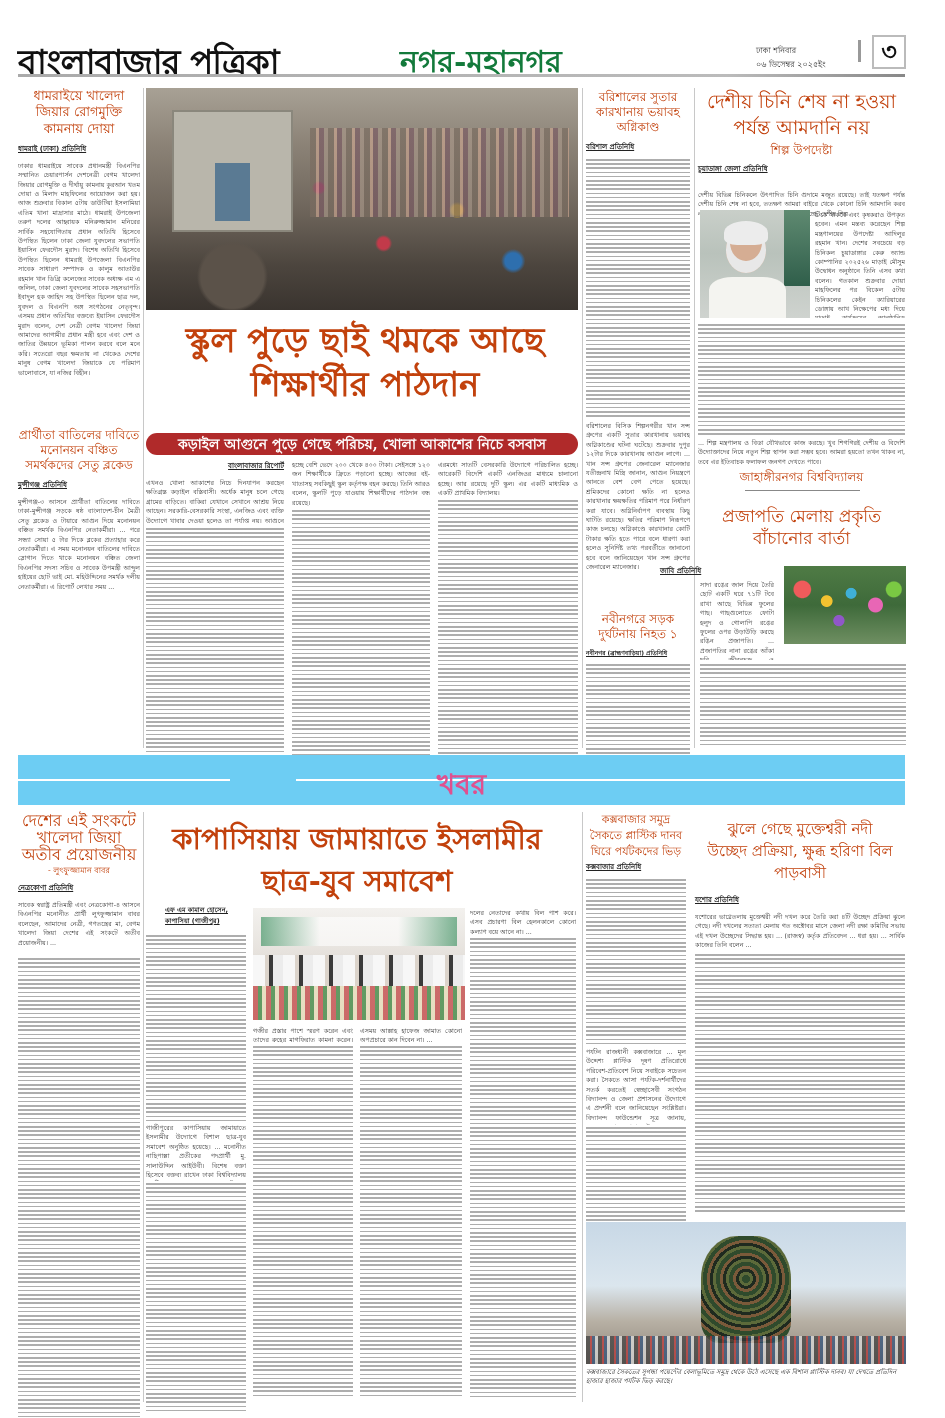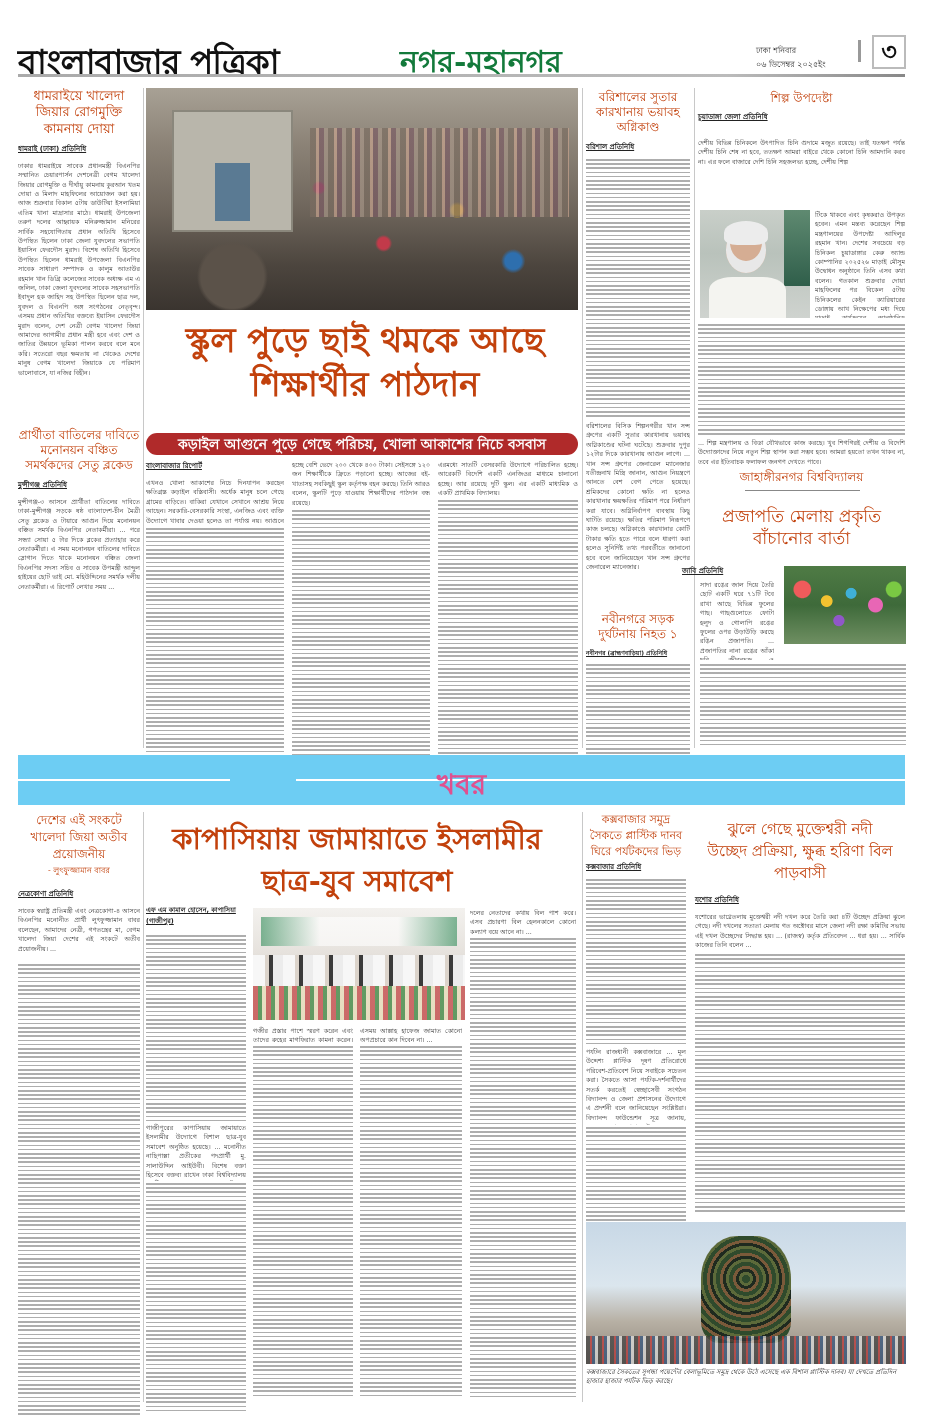--- a/index.html
+++ b/index.html
@@ -107,21 +107,21 @@
 
 <div class="abs photo photo-fire" style="left:146px; top:88px; width:432px; height:222px;">
   <div class="wall"></div>
   <div class="door"></div>
   <div class="crowd"></div>
 </div>
 <div class="abs hl" style="left:175px; top:318px; width:380px; font-size:34px; line-height:44px; font-weight:bold;">স্কুল পুড়ে ছাই থমকে আছে শিক্ষার্থীর পাঠদান</div>
 <div class="abs red-bar" style="left:146px; top:433px; width:432px; height:22px; font-size:14px; line-height:22px;border-radius:11px;">কড়াইল আগুনে পুড়ে গেছে পরিচয়, খোলা আকাশের নিচে বসবাস</div>
 
 <div class="abs" style="left:146px; top:460px; width:138px;">
-  <div class="byline" style="margin-bottom:6px;">বাংলাবাজার রিপোর্ট</div>
+  <div class="byline" style="margin-bottom:6px;text-align:right;">বাংলাবাজার রিপোর্ট</div>
   <div class="body" style="height:48px;">এখনও খোলা আকাশের নিচে দিনযাপন করছেন ক্ষতিগ্রস্ত কড়াইল বস্তিবাসী। অর্ধেক মানুষ চলে গেছে গ্রামের বাড়িতে। বাকিরা যেখানে সেখানে আশ্রয় নিয়ে আছেন। সরকারি-বেসরকারি সংস্থা, এনজিও এবং ব্যক্তি উদ্যোগে খাবার দেওয়া হলেও তা পর্যাপ্ত নয়। আগুনে পুড়ে ছাই হয়ে গেছে বস্তির স্কুল, মাদ্রাসা, মক্তব। ফলে থমকে আছে শিক্ষার্থীদের পাঠদান।</div>
   <div class="lines" style="height:236px; margin-top:2px;"></div>
 </div>
 <div class="abs" style="left:292px; top:460px; width:138px;">
   <div class="body" style="height:48px;">হচ্ছে বেশি ভেদে ২০০ থেকে ৪০০ টাকা। সেইসঙ্গে ১২০ জন শিক্ষার্থীকে ফ্রিতে পড়ানো হচ্ছে। আজের বই-খাতাসহ সবকিছুই স্কুল কর্তৃপক্ষ বহন করছে। তিনি আরও বলেন, স্কুলটি পুড়ে যাওয়ায় শিক্ষার্থীদের পাঠদান বন্ধ রয়েছে।</div>
   <div class="lines" style="height:248px; margin-top:2px;"></div>
 </div>
 <div class="abs" style="left:438px; top:460px; width:140px;">
   <div class="body" style="height:38px;">এরমধ্যে সাতটি বেসরকারি উদ্যোগে পরিচালিত হচ্ছে। আরেকটি বিদেশি একটি এনজিওর মাধ্যমে চালানো হচ্ছে। আর রয়েছে দুটি স্কুল। এর একটি মাধ্যমিক ও একটি প্রাথমিক বিদ্যালয়।</div>
   <div class="lines" style="height:258px; margin-top:2px;"></div>
@@ -138,62 +138,63 @@
 
 <div class="abs" style="left:586px; top:612px; width:104px;">
   <div class="hl" style="font-size:12px; margin-bottom:6px;">নবীনগরে সড়ক দুর্ঘটনায় নিহত ১</div>
   <div class="byline" style="margin-bottom:5px; font-size:6px;">নবীনগর (ব্রাহ্মণবাড়িয়া) প্রতিনিধি</div>
   <div class="lines" style="height:90px;"></div>
 </div>
 
 <div class="abs col-rule" style="left:694px; top:88px; height:660px;"></div>
 
 <div class="abs" style="left:698px; top:88px; width:207px;">
+  <div class="hl" style="font-size:19px; line-height:26px;">দেশীয় চিনি শেষ না হওয়া পর্যন্ত আমদানি নয়</div>
   <div class="hl" style="font-size:12px; margin:3px 0 5px;">শিল্প উপদেষ্টা</div>
   <div class="byline" style="margin-bottom:15px;">চুয়াডাঙ্গা জেলা প্রতিনিধি</div>
   <div class="body" style="height:28px;">দেশীয় বিভিন্ন চিনিকলে উৎপাদিত চিনি গুদামে মজুত রয়েছে। তাই যতক্ষণ পর্যন্ত দেশীয় চিনি শেষ না হবে, ততক্ষণ আমরা বাইরে থেকে কোনো চিনি আমদানি করব না। এর ফলে বাজারে দেশি চিনি সহজলভ্য হচ্ছে, দেশীয় শিল্প</div>
 </div>
 <div class="abs photo photo-adviser" style="left:700px; top:210px; width:110px; height:108px;">
   <div class="banner"></div>
   <div class="shirt"></div>
   <div class="head"></div>
   <div class="hair"></div>
 </div>
 <div class="abs body" style="left:815px; top:210px; width:90px; height:108px;">টিকে থাকবে এবং কৃষকরাও উপকৃত হবেন। এমন মন্তব্য করেছেন শিল্প মন্ত্রণালয়ের উপদেষ্টা আদিলুর রহমান খান। দেশের সবচেয়ে বড় চিনিকল চুয়াডাঙ্গার কেরু অ্যান্ড কোম্পানির ২০২৫২৬ মাড়াই মৌসুম উদ্বোধন অনুষ্ঠানে তিনি এসব কথা বলেন। গতকাল শুক্রবার দোয়া মাহফিলের পর বিকেল ৫টায় চিনিকলের কেইন ক্যারিয়ারের ডোঙ্গায় আখ নিক্ষেপের মধ্য দিয়ে মাড়াই কার্যক্রমের আনুষ্ঠানিক উদ্বোধন করা হয়।</div>
 <div class="abs lines" style="left:698px; top:324px; width:207px; height:112px;"></div>
 <div class="abs body" style="left:698px; top:438px; width:207px; height:28px;">... শিল্প মন্ত্রণালয় ও বিডা যৌথভাবে কাজ করছে। খুব শিগগিরই দেশীয় ও বিদেশি উদ্যোক্তাদের নিয়ে নতুন শিল্প স্থাপন করা সম্ভব হবে। আমরা হয়তো তখন থাকব না, তবে এর ইতিবাচক ফলাফল জনগণ দেখতে পাবে।</div>
 
 <div class="abs hl" style="left:698px; top:470px; width:207px; font-size:12px;">জাহাঙ্গীরনগর বিশ্ববিদ্যালয়</div>
 <div class="abs underline-rule" style="left:745px; top:490px; width:115px; height:1px;"></div>
 <div class="abs hl" style="left:698px; top:505px; width:207px; font-size:17px; line-height:22px;">প্রজাপতি মেলায় প্রকৃতি বাঁচানোর বার্তা</div>
-<div class="abs byline" style="left:682px; top:565px;">জাবি প্রতিনিধি</div>
+<div class="abs byline" style="left:660px; top:565px;">জাবি প্রতিনিধি</div>
 <div class="abs body" style="left:700px; top:580px; width:74px; height:80px;">সাদা রঙের জাল দিয়ে তৈরি ছোট একটি ঘরে ৭১টি টবে রাখা আছে বিভিন্ন ফুলের গাছ। গাছগুলোতে ফোটা হলুদ ও গোলাপি রঙের ফুলের ওপর উড়াউড়ি করছে রঙিন প্রজাপতি। ... প্রজাপতির নানা রঙের আঁকা ছবি, জীবনচক্র ও সচেতনতামূলক প্রদর্শনী দেখতে ভিড় জমান দর্শনার্থীরা।</div>
 <div class="abs photo photo-butterfly" style="left:784px; top:566px; width:122px; height:78px;"></div>
 <div class="abs lines" style="left:700px; top:664px; width:206px; height:82px;"></div>
 
 <div class="abs khobor">
   <div class="line" style="left:0; width:212px;"></div>
   <div class="line" style="left:278px; width:609px;"></div>
   <div class="title">খবর</div>
 </div>
 
 <div class="abs" style="left:18px; top:812px; width:122px;">
-  <div class="hl" style="font-size:12px; line-height:17px;">দেশের এই সংকটে খালেদা জিয়া অতীব প্রয়োজনীয়</div>
-  <div class="hl" style="font-size:8px; margin:3px 0 12px;">- লুৎফুজ্জামান বাবর</div>
+  <div class="hl" style="font-size:16px; line-height:17px;">দেশের এই সংকটে খালেদা জিয়া অতীব প্রয়োজনীয়</div>
+  <div class="hl" style="font-size:8px; margin:3px 0 6px;">- লুৎফুজ্জামান বাবর</div>
   <div class="byline" style="margin-bottom:6px;">নেত্রকোণা প্রতিনিধি</div>
   <div class="body" style="height:56px;">সাবেক স্বরাষ্ট্র প্রতিমন্ত্রী এবং নেত্রকোণা-৪ আসনে বিএনপির মনোনীত প্রার্থী লুৎফুজ্জামান বাবর বলেছেন, আমাদের নেত্রী, গণতন্ত্রের মা, বেগম খালেদা জিয়া দেশের এই সংকটে অতীব প্রয়োজনীয়। ...</div>
   <div class="lines" style="height:470px; margin-top:2px;"></div>
 </div>
 
 <div class="abs col-rule" style="left:143px; top:812px; height:590px;"></div>
 
 <div class="abs hl" style="left:152px; top:818px; width:410px; font-size:29px; line-height:42px; font-weight:bold;">কাপাসিয়ায় জামায়াতে ইসলামীর ছাত্র-যুব সমাবেশ</div>
 
 <div class="abs" style="left:146px; top:905px; width:100px;">
-  <div class="byline" style="font-size:6.5px; margin-bottom:8px;">এফ এম কামাল হোসেন, কাপাসিয়া (গাজীপুর)</div>
+  <div class="byline" style="font-size:6.5px; margin-bottom:8px;margin-left:19px;">এফ এম কামাল হোসেন, কাপাসিয়া (গাজীপুর)</div>
   <div class="lines" style="height:188px;"></div>
   <div class="body" style="height:58px;">গাজীপুরের কাপাসিয়ায় জামায়াতে ইসলামীর উদ্যোগে বিশাল ছাত্র-যুব সমাবেশ অনুষ্ঠিত হয়েছে। ... মনোনীত নাছিপাল্লা প্রতীকের পদপ্রার্থী মু. সালাউদ্দিন আইউবী। বিশেষ বক্তা হিসেবে বক্তব্য রাখেন ঢাকা বিশ্ববিদ্যালয় কেন্দ্রীয় ছাত্র সংসদের (ডাকসু) জিএস এস এম ফরহাদ। গাজীপুর জেলা জামায়াতের আমির অ. মোঃ জাহাঙ্গীর আলম ...</div>
   <div class="lines" style="height:230px; margin-top:2px;"></div>
 </div>
 
 <div class="abs photo photo-rally" style="left:253px; top:908px; width:212px; height:112px;">
   <div class="banner"></div>
   <div class="stage"></div>
   <div class="flowers"></div>
 </div>

